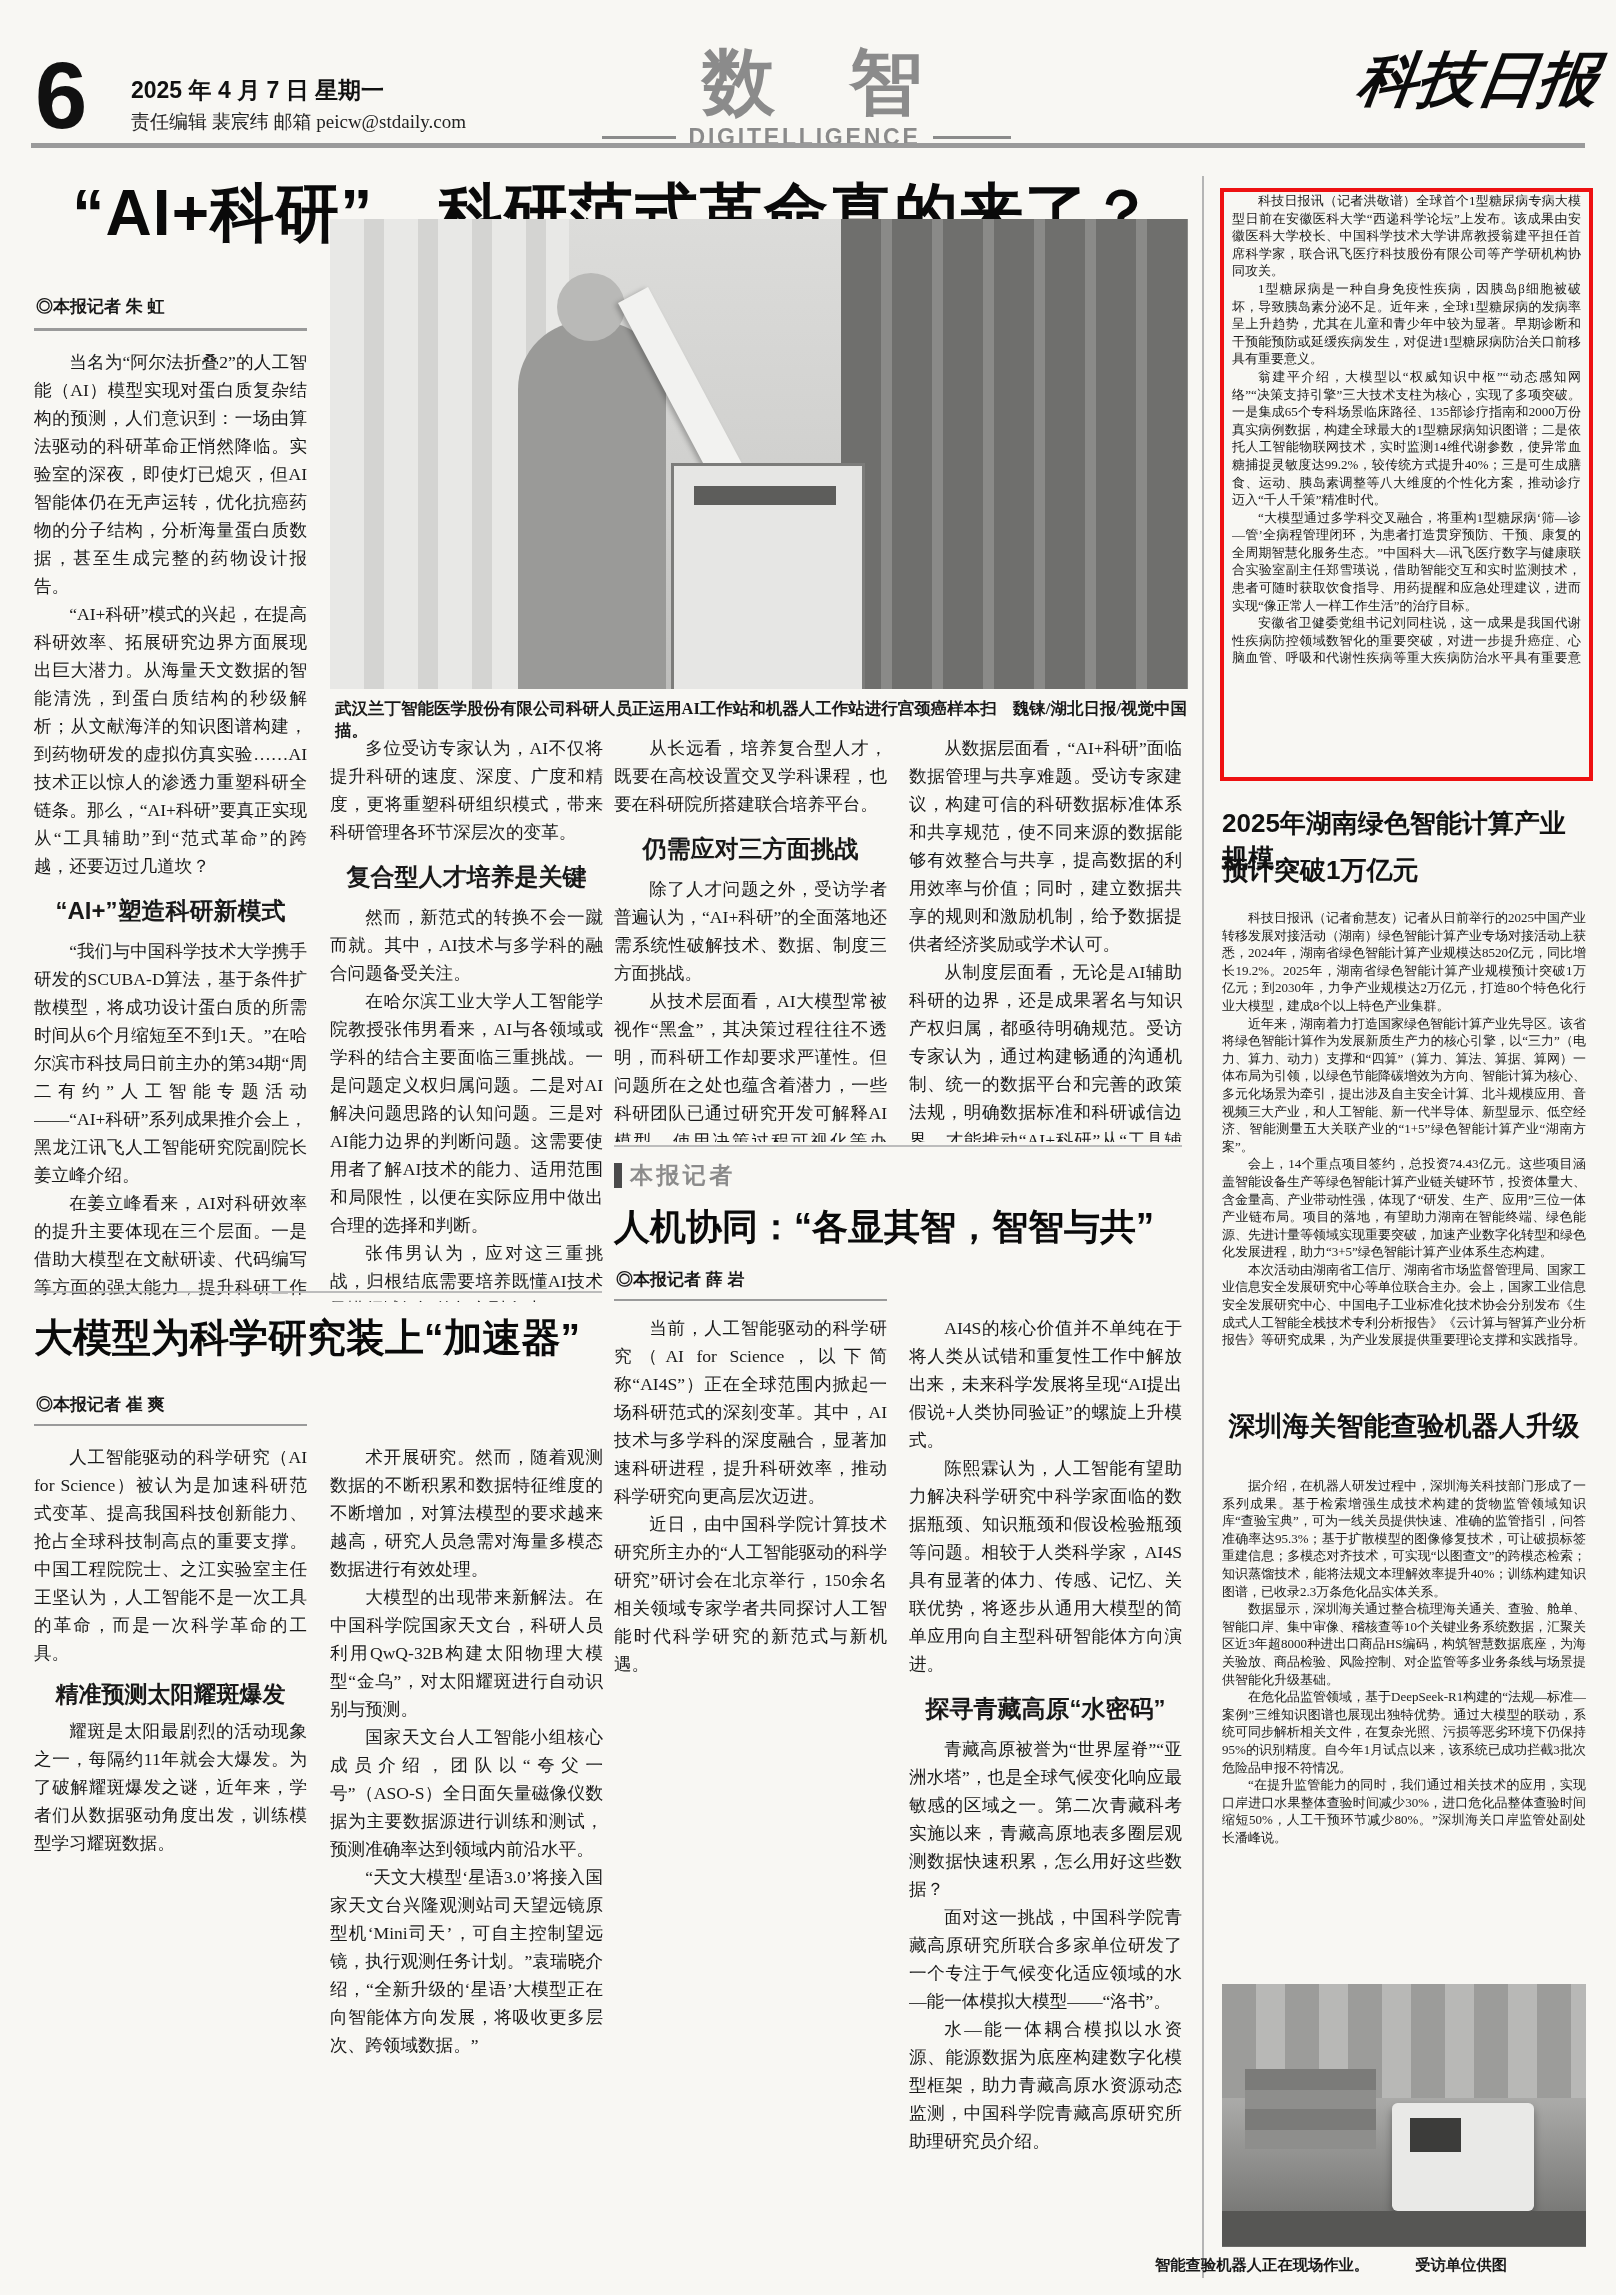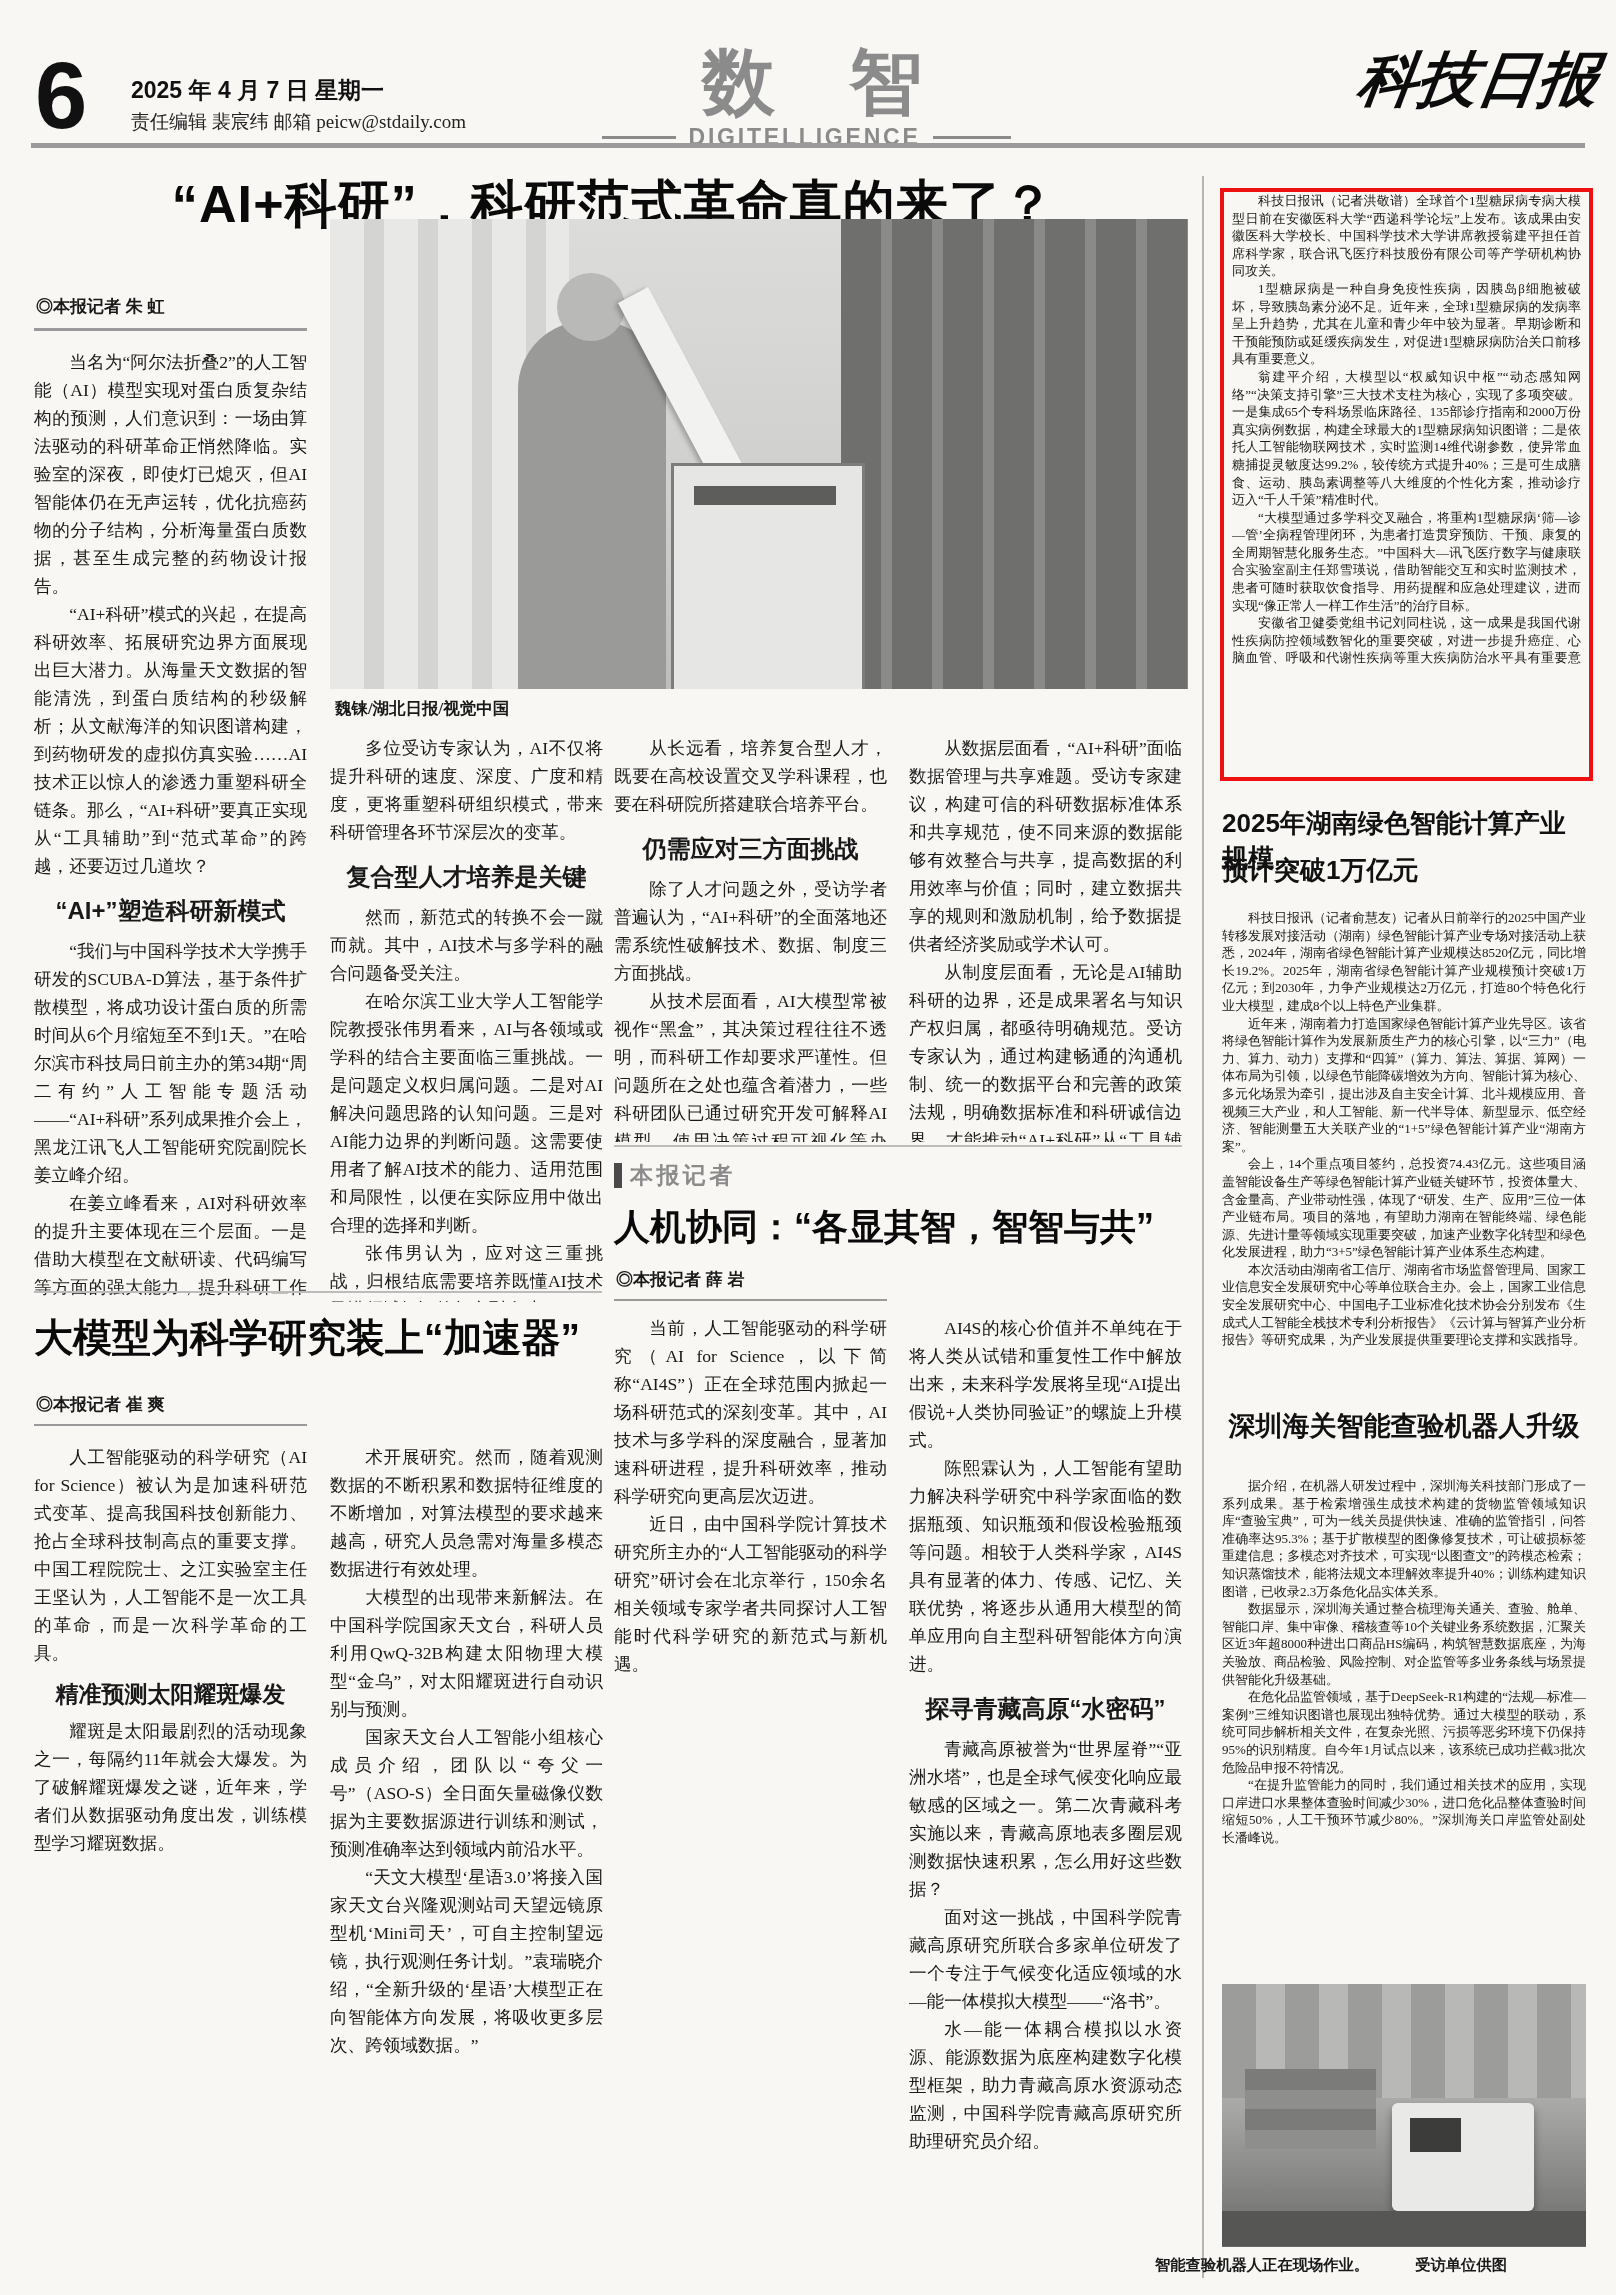--- a/index.html
+++ b/index.html
@@ -33,35 +33,36 @@
   <div class="abs sans" style="left:702px;top:34px;font-size:73px;font-weight:bold;letter-spacing:27px;color:#8b8b8b;">数  智</div>
   <div class="abs" style="left:602px;top:124px;width:409px;display:flex;align-items:center;gap:12.5px;">
     <div class="hr" style="width:74px;height:3.4px;background:#8b8b8b;"></div>
     <div class="sans" style="font-size:23px;font-weight:bold;letter-spacing:2.8px;color:#8b8b8b;">DIGITELLIGENCE</div>
     <div class="hr" style="flex:1;height:3.4px;background:#8b8b8b;"></div>
   </div>
   <div class="abs" style="left:1358px;top:40px;font-size:60px;font-weight:bold;font-style:italic;transform:skewX(-8deg);color:#0c0c0c;">科技日报</div>
   <div class="abs hr" style="left:31px;top:143px;width:1554px;height:5.1px;"></div>
 </div>
 
-<div class="abs sans" style="left:34px;top:170px;width:1159px;font-size:52px;font-weight:bold;text-align:center;letter-spacing:1.1px;color:#0a0a0a;">“AI+科研”，科研范式革命真的来了？</div>
+<div class="abs sans" style="left:34px;top:170px;width:1159px;font-size:64px;font-weight:bold;text-align:center;letter-spacing:1.1px;color:#0a0a0a;">“AI+科研”，科研范式革命真的来了？</div>
 
 <div class="abs byline sans" style="left:36px;top:295px;font-size:17px;">◎本报记者 朱 虹</div>
 <div class="abs hr" style="left:34px;top:328px;width:273px;height:2.8px;"></div>
 
 <div class="abs photo" style="left:330px;top:219px;width:858px;height:470px;background:linear-gradient(180deg,#dcdcda 0%,#cfcfcd 60%,#bdbdbb 100%);">
   <div class="abs" style="left:511px;top:0;width:347px;height:470px;background:repeating-linear-gradient(90deg,#6f6f6d 0 40px,#8a8a88 40px 51px);"></div>
   <div class="abs" style="left:0;top:0;width:239px;height:470px;background:repeating-linear-gradient(90deg,#e8e8e6 0 34px,#d4d4d2 34px 54px);"></div>
   <div class="abs" style="left:188px;top:102px;width:148px;height:368px;background:#9a9a98;border-radius:68px 68px 0 0;"></div>
   <div class="abs" style="left:227px;top:54px;width:68px;height:68px;background:#b9b9b7;border-radius:50%;"></div>
   <div class="abs" style="left:318px;top:68px;width:261px;height:34px;background:#f2f2f0;transform:rotate(62deg);transform-origin:left top;box-shadow:0 3.4px 5.7px rgba(0,0,0,.25);"></div>
   <div class="abs" style="left:341px;top:244px;width:188px;height:226px;background:#e6e6e4;border:3.4px solid #7c7c7a;"></div>
   <div class="abs" style="left:364px;top:267px;width:142px;height:19.3px;background:#5d5d5b;"></div>
 </div>
 <div class="abs capline" style="left:335px;top:698px;width:852px;">
+  <div class="cap">武汉兰丁智能医学股份有限公司科研人员正运用AI工作站和机器人工作站进行宫颈癌样本扫描。</div>
   <div class="capcredit">魏铼/湖北日报/视觉中国</div>
 </div>
 
 <div class="abs btext" style="left:34px;top:348px;width:273px;height:955px;">
   <div>
       <p class="para">当名为“阿尔法折叠2”的人工智能（AI）模型实现对蛋白质复杂结构的预测，人们意识到：一场由算法驱动的科研革命正悄然降临。实验室的深夜，即使灯已熄灭，但AI智能体仍在无声运转，优化抗癌药物的分子结构，分析海量蛋白质数据，甚至生成完整的药物设计报告。</p>
       <p class="para">“AI+科研”模式的兴起，在提高科研效率、拓展研究边界方面展现出巨大潜力。从海量天文数据的智能清洗，到蛋白质结构的秒级解析；从文献海洋的知识图谱构建，到药物研发的虚拟仿真实验……AI技术正以惊人的渗透力重塑科研全链条。那么，“AI+科研”要真正实现从“工具辅助”到“范式革命”的跨越，还要迈过几道坎？</p>
     </div>
   <div class="subhead" style="text-align:center;">“AI+”塑造科研新模式</div>
   <div>

